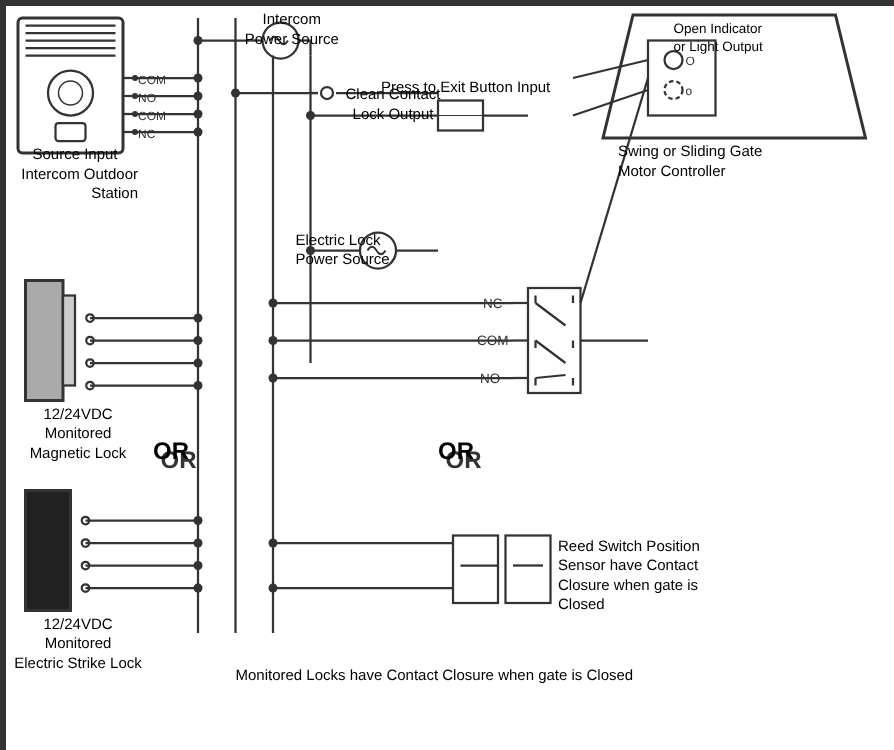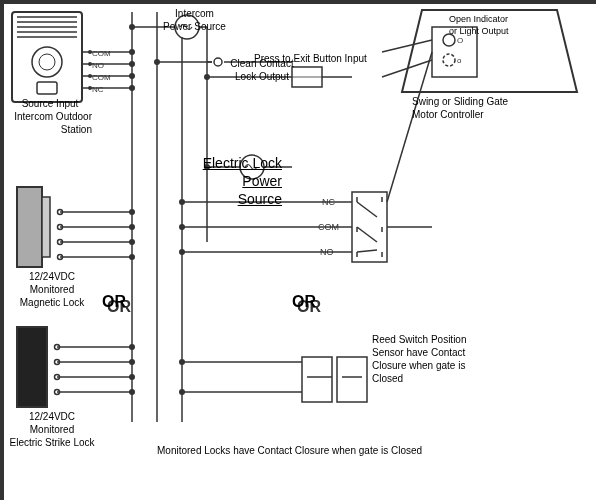--- a/index.html
+++ b/index.html
@@ -214,28 +214,28 @@
   <div style="position:absolute; top:95px; left:8px; font-size:10px; line-height:1.3; text-align:center; width:80px;">Source Input</div>
 
   <div style="position:absolute; top:108px; left:5px; font-size:10px; line-height:1.3; text-align:right; width:85px;">Intercom Outdoor<br>Station</div>
 
   <div style="position:absolute; top:5px; left:155px; font-size:10px; line-height:1.3; text-align:center; width:75px;">Intercom<br>Power Source</div>
 
   <div style="position:absolute; top:50px; left:220px; font-size:10px; line-height:1.3;padding-left:32px;">Press to Exit Button Input</div>
 
   <div style="position:absolute; top:55px; left:215px; font-size:10px; line-height:1.3; text-align:center; width:90px;">Clean Contact<br>Lock Output</div>
 
-  <div style="position:absolute; top:152px; left:195px; font-size:14px; line-height:1.3; text-align:right; width:85px;text-decoration:underline;">Electric Lock<br>Power Source</div>
+  <div style="position:absolute; top:152px; left:195px; font-size:10px; line-height:1.3; text-align:left; width:85px;">Electric Lock<br>Power Source</div>
 
   <div style="position:absolute; top:268px; left:5px; font-size:10px; line-height:1.3; text-align:center; width:90px;">12/24VDC Monitored<br>Magnetic Lock</div>
 
   <div style="position:absolute; top:408px; left:5px; font-size:10px; line-height:1.3; text-align:center; width:90px;">12/24VDC Monitored<br>Electric Strike Lock</div>
 
 
-  <div style="position:absolute; top:331px; left:370px; font-size:10px; line-height:1.3; width:140px;">Reed Switch Position<br>Sensor have Contact<br>Closure when gate is<br>Closed</div>
+  <div style="position:absolute; top:356px; left:370px; font-size:10px; line-height:1.3; width:140px;">Reed Switch Position<br>Sensor have Contact<br>Closure when gate is<br>Closed</div>
 
   <div style="position:absolute; top:93px; left:410px; font-size:10px; line-height:1.3; width:160px;">Swing or Sliding Gate<br>Motor Controller</div>
 
   <div style="position:absolute; top:12px; left:447px; font-size:9px; line-height:1.3; text-align:left; width:115px;">Open Indicator<br>or Light Output</div>
 
   <div style="position:absolute; top:442px; left:155px; font-size:10px; line-height:1.3;text-align:right;">Monitored Locks have Contact Closure when gate is Closed</div>
 
   <div style="position:absolute; top:291px; left:100px; font-size:16px; font-weight:bold;">OR</div>
   <div style="position:absolute; top:291px; left:290px; font-size:16px; font-weight:bold;">OR</div>
 

